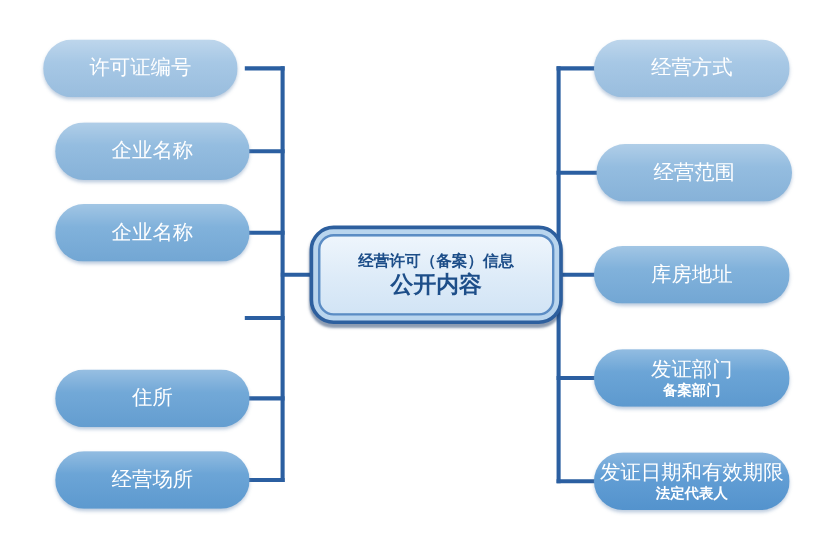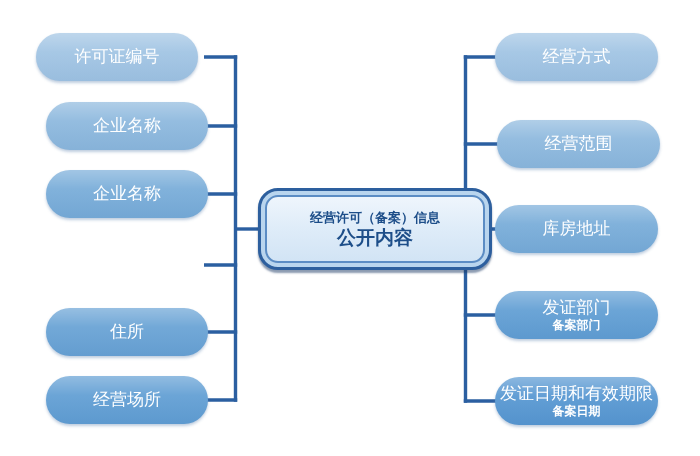--- a/index.html
+++ b/index.html
@@ -55,21 +55,21 @@
 
   .r0 { left: 495px; top: 33px;  width: 163px; }
   .r1 { left: 497px; top: 120px; width: 163px; }
   .r2 { left: 495px; top: 205px; width: 163px; }
   .r3 { left: 495px; top: 291px; width: 163px; }
   .r4 { left: 495px; top: 377px; width: 163px; }
 
   .center-node {
     position: absolute;
     left: 258px; top: 188px;
-    width: 234px; height: 82px;
+    width: 211px; height: 82px;
     box-sizing: border-box;
     border: 3px solid var(--center-border, #2d5f9e);
     border-radius: 20px;
     background: var(--center-ring, #b9d5ee);
     padding: 4px;
     box-shadow: 0 3px 2px rgba(25,55,100,0.5);
   }
   .center-inner {
     width: 100%; height: 100%;
     box-sizing: border-box;
@@ -142,21 +142,21 @@
   <div class="pill r2" style="--fill: #76abd8;">
     <span class="pill-label">库房地址</span>
 
   </div>
   <div class="pill r3" style="--fill: #5f9dd3;">
     <span class="pill-label">发证部门</span>
     <span class="pill-sub">备案部门</span>
   </div>
   <div class="pill r4" style="--fill: #5596d1;">
     <span class="pill-label">发证日期和有效期限</span>
-    <span class="pill-sub">备案日期</span>
+    <span class="pill-sub">法定代表人</span>
   </div>
 
   <div class="center-node">
     <div class="center-inner">
       <span class="center-line1">经营许可（备案）信息</span>
       <span class="center-line2">公开内容</span>
     </div>
   </div>
 
 </div>

